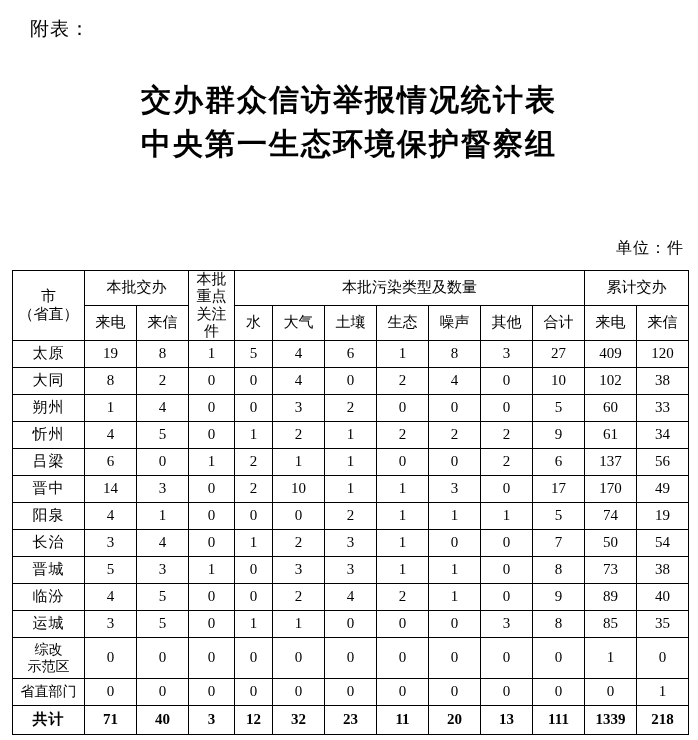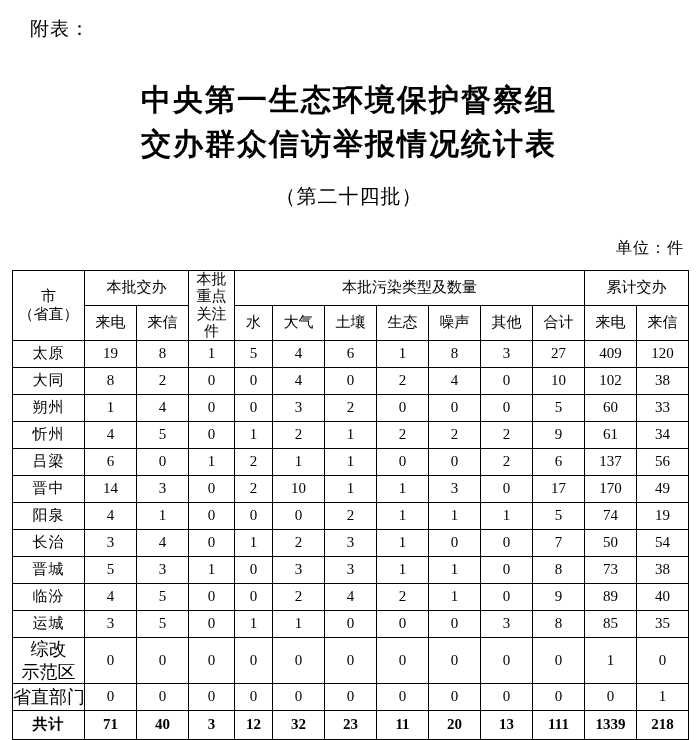--- a/index.html
+++ b/index.html
@@ -86,45 +86,44 @@
   .hdr-small {
     font-size: 14px;
     line-height: 1.25;
     margin-top: 33px;
   }
   .row-label {
     font-size: 15px;
     letter-spacing: 1px;
   }
   .row-label.two-line {
-    font-size: 18px;
+    font-size: 14px;
     line-height: 1.25;
     letter-spacing: 0;
   }
   .total-row td {
     font-weight: bold;
   }
   tr.data-row td { height: 26px; }
   tr.tall-row td { height: 40px; }
   tr.total-row td { height: 28px; }
   .nowrap { white-space: nowrap; }
 </style>
 </head>
 <body>
 
 <div class="page">
 
   <div class="attach-label">附表：</div>
 
   <div class="title-block">
+    <div class="title-line">交办群众信访举报情况统计表</div>
     <div class="title-line">中央第一生态环境保护督察组</div>
-    <div class="title-line">交办群众信访举报情况统计表</div>
   </div>
 
-  <div class="subtitle">（第二十四批）</div>
 
   <div class="unit">单位：件</div>
 
   <table class="stat">
     <colgroup>
       <col style="width:72px">
       <col style="width:52px">
       <col style="width:52px">
       <col style="width:46px">
       <col style="width:38px">

